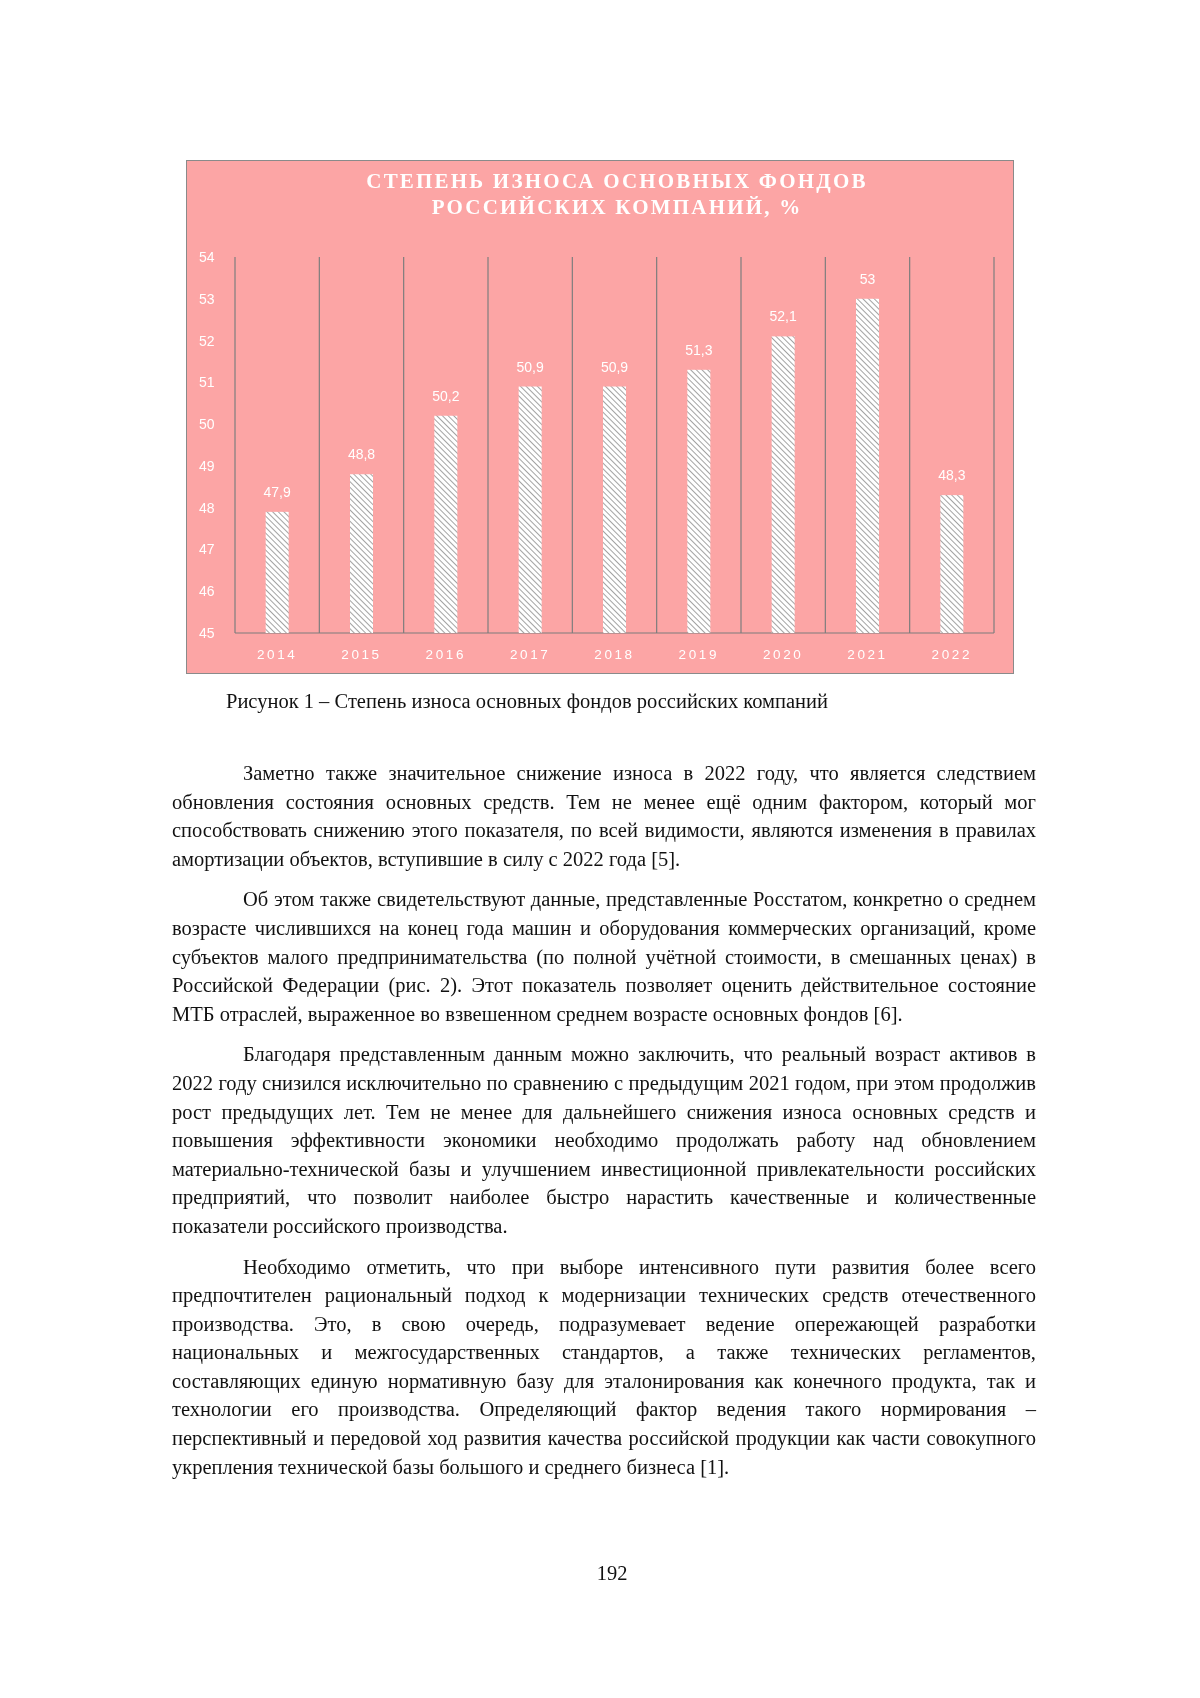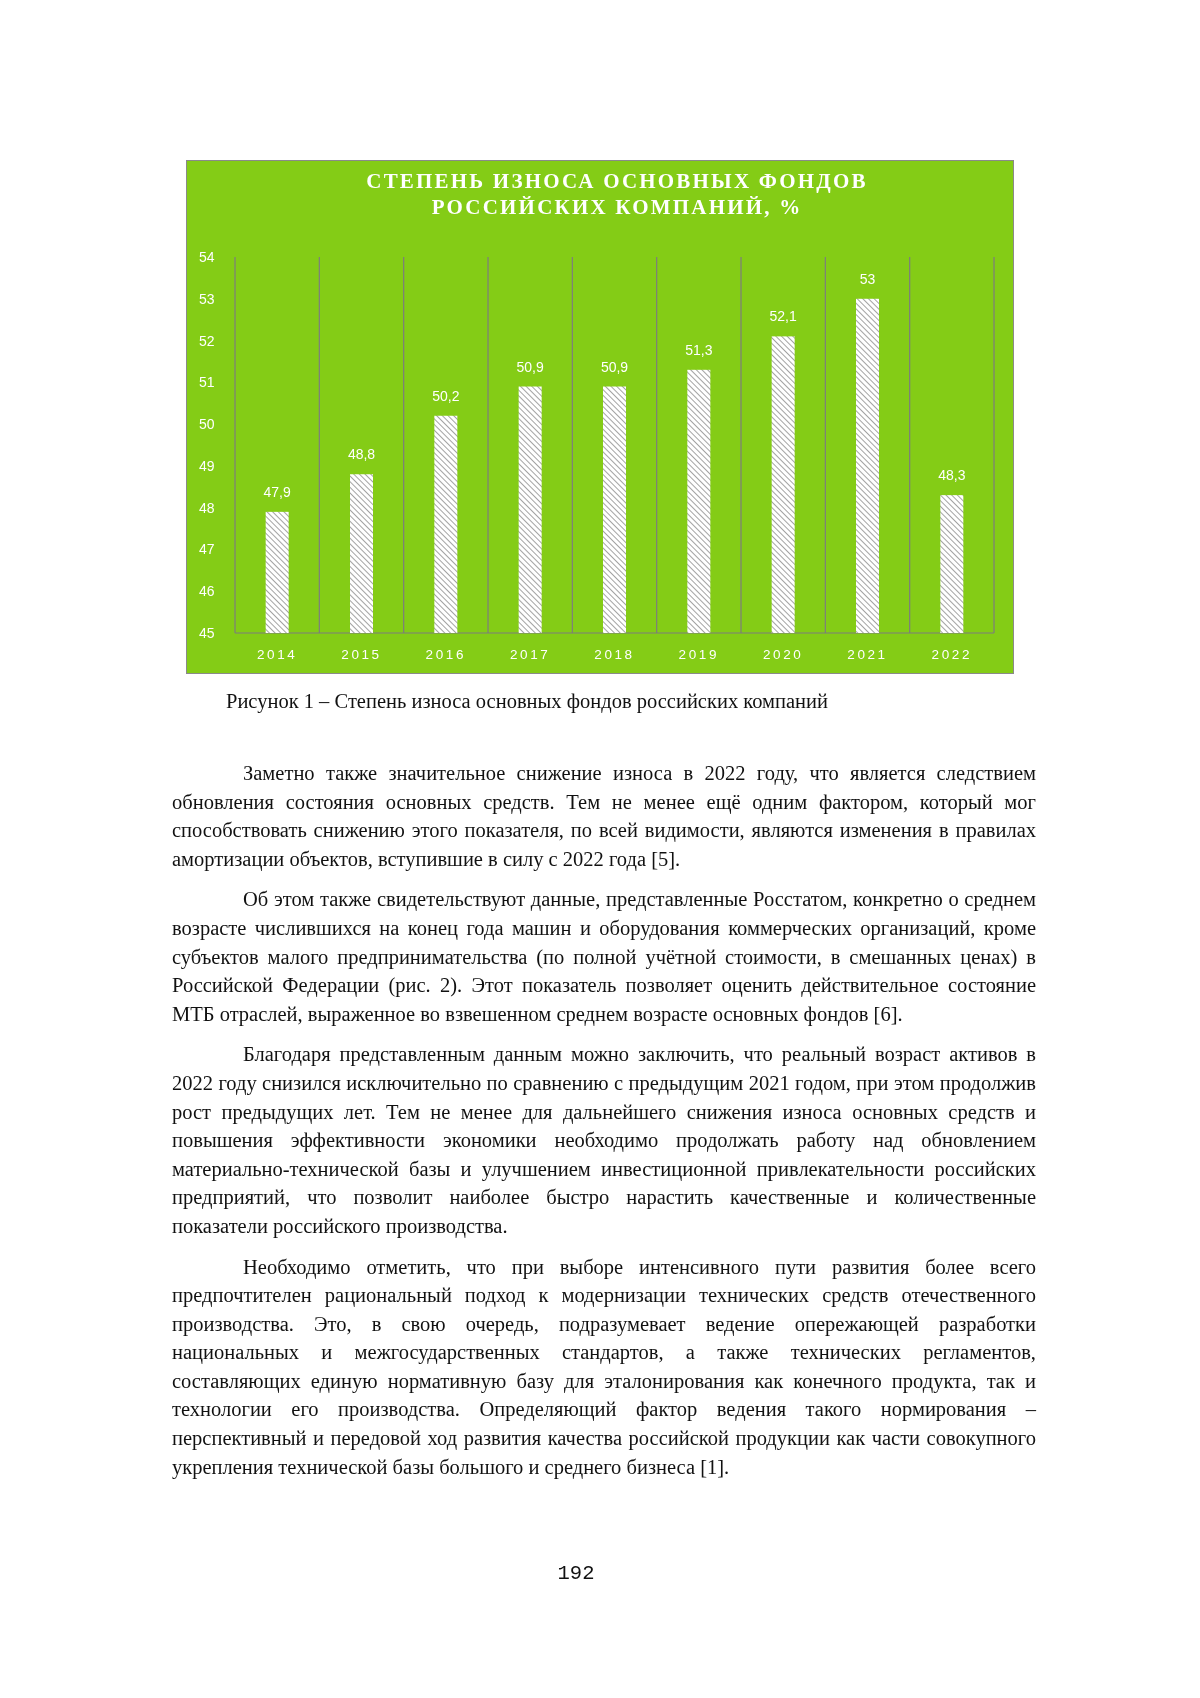--- a/index.html
+++ b/index.html
@@ -1,34 +1,34 @@
 <!DOCTYPE html>
 <html><head>
 <meta charset="utf-8">
 <style>
   html, body { margin: 0; padding: 0; background: #ffffff; }
   body { width: 1200px; height: 1698px; position: relative; overflow: hidden; }
   .chart-wrap {
     position: absolute; left: 186px; top: 160px; width: 828px; height: 514px;
-    background: #84cc16; border: 1px solid #8a8a8a; box-sizing: border-box;
+    background: #fca5a5; border: 1px solid #8a8a8a; box-sizing: border-box;
   }
   .chart-wrap svg { position: absolute; left: 0; top: 0; }
   .caption {
     position: absolute; left: 0; width: 1054px; top: 690px; text-align: center;
     font-family: "Liberation Serif", serif; font-size: 20.5px; color: #111;
   }
   .body-text {
     position: absolute; left: 160px; width: 888px; top: 747px;
     font-family: "Liberation Serif", serif; font-size: 20.5px; line-height: 28.6px;
     color: #111; text-align: justify;
   }
   .body-text p { margin: 12px; text-indent: 71px; hyphens: manual; }
   .page-number {
     position: absolute; left: 0; width: 1152px; top: 1562px; text-align: center;
-    font-family: Liberation Mono, monospace; font-size: 20.5px; color: #111;
+    font-family: Liberation Serif, serif; font-size: 20.5px; color: #111; padding-left: 36px;
   }
 </style>
 </head>
 <body>
 
 <div class="chart-wrap">
   <svg id="chart-svg" width="828" height="514">
     <defs>
       <pattern id="hatch" patternUnits="userSpaceOnUse" width="4" height="4" patternTransform="rotate(-45)">
         <rect width="4" height="4" fill="#ffffff"></rect>

